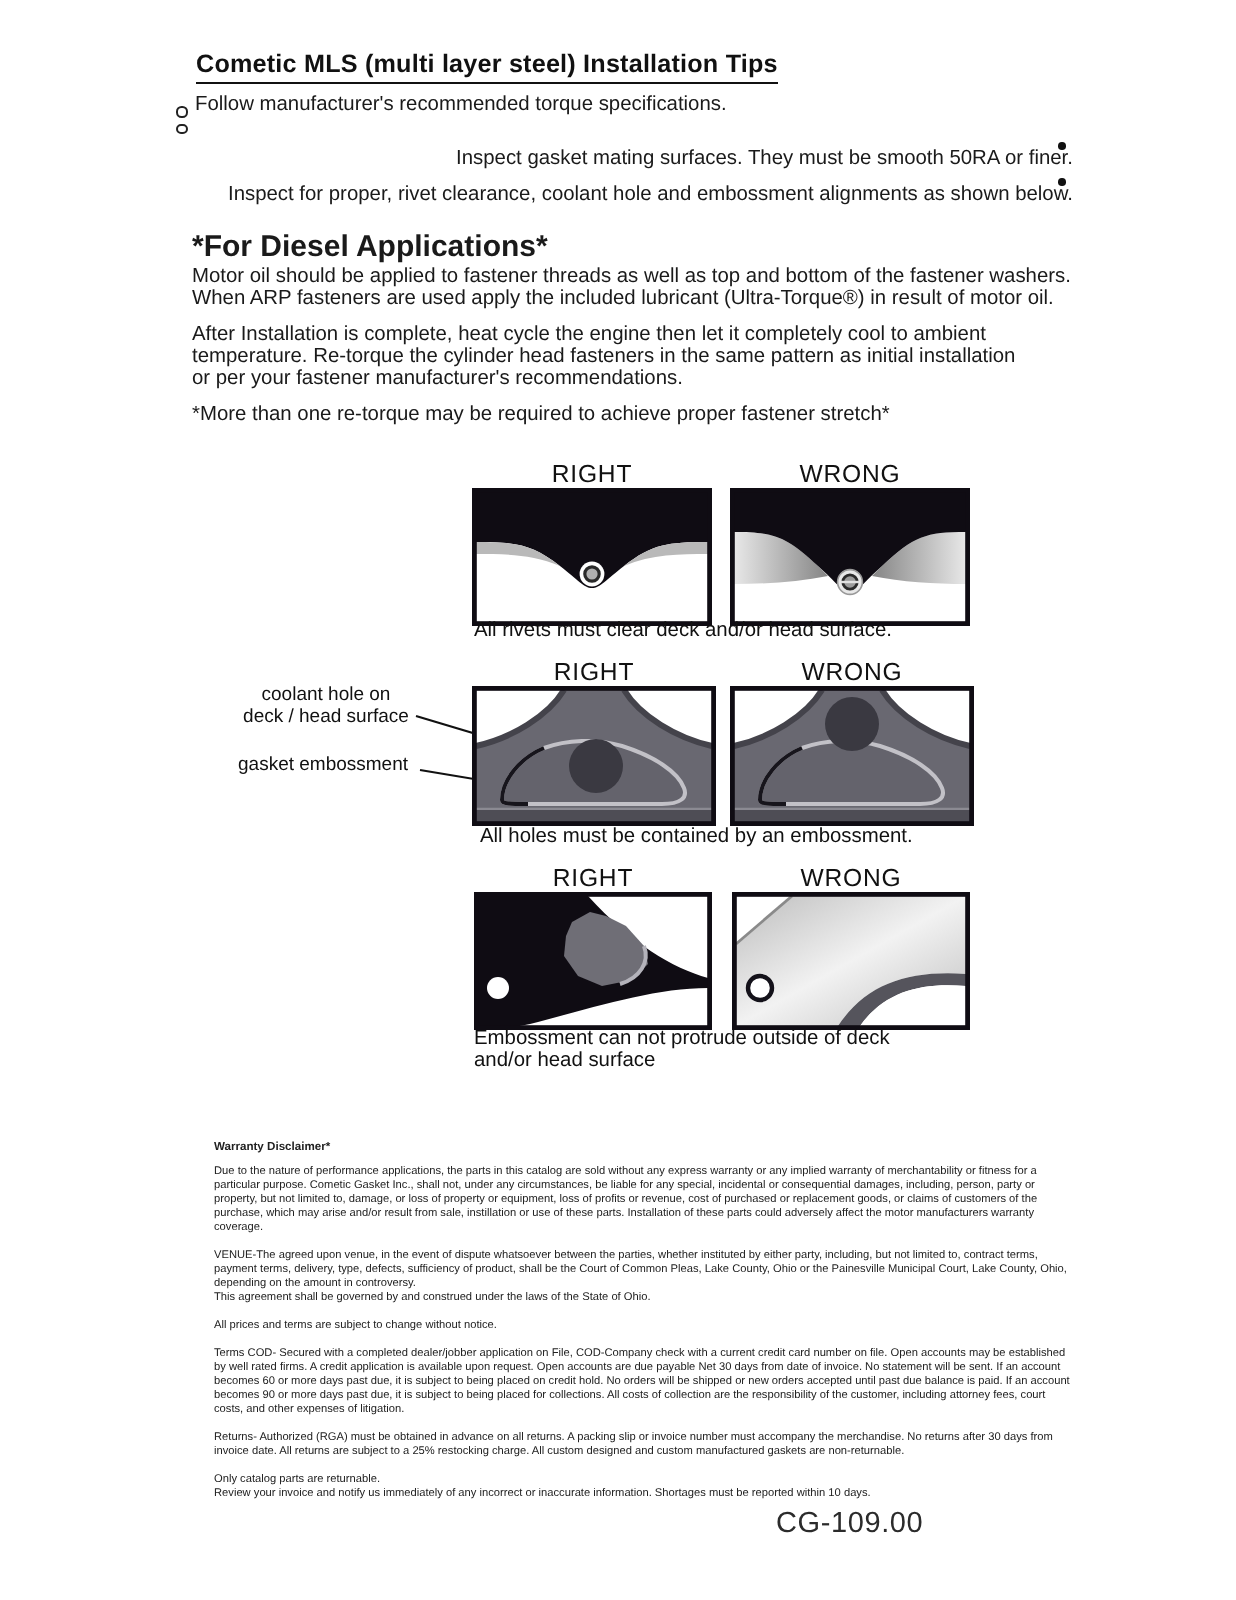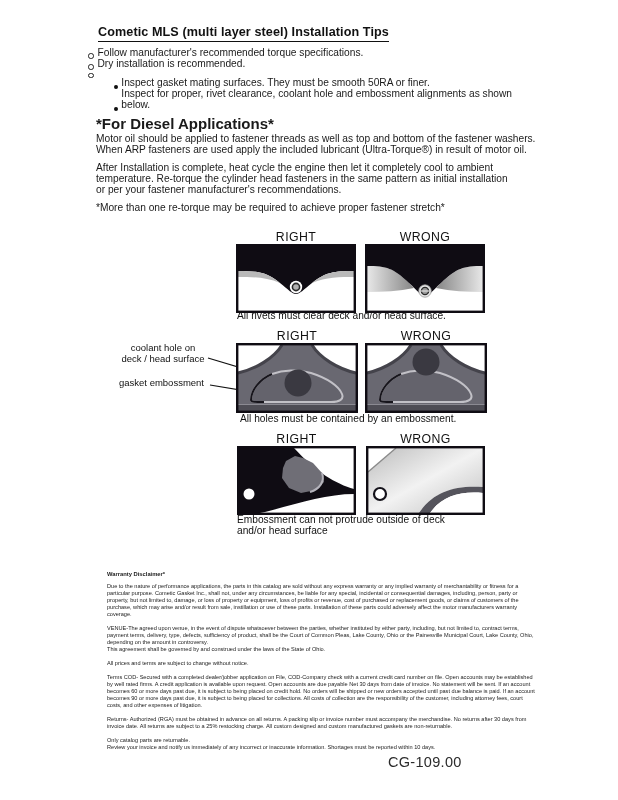--- a/index.html
+++ b/index.html
@@ -8,21 +8,21 @@
     font-family:"Liberation Sans", sans-serif; color:#1a1a1a; overflow:hidden;
   }
   .title {
     position:absolute; left:98px; top:25px; font-size:12.6px; font-weight:bold;
     color:#111; border-bottom:1.6px solid #111; padding-bottom:2px; letter-spacing:0.1px;
   }
   .bullets { position:absolute; left:88px; top:48px; font-size:10.2px; line-height:10.9px; }
   .b-row { display:flex; align-items:flex-end; }
   .m-circle { flex:none; width:3.5px; height:3.5px; border:1px solid #222; border-radius:50%; margin:3px 4px 0 0; }
   .m-dot { flex:none; width:3.8px; height:3.8px; background:#111; border-radius:50%; margin:3.5px 3.5px 0 0; }
-  .sub { margin-left:26px; }
+  .sub { margin-left:26px;flex-direction:column; }
   .diesel-h { position:absolute; left:96px; top:115px; font-size:15px; font-weight:bold; }
   .para { position:absolute; left:96px; font-size:10.2px; line-height:11px; white-space:pre-line; }
   .p-oil  { top:133px; }
   .p-heat { top:162px; }
   .p-note { top:202px; }
   .dlabel { position:absolute; font-size:12.3px; letter-spacing:0.4px; text-align:center; color:#111; }
   .frame { position:absolute; line-height:0; }
   .caption { position:absolute; font-size:10.2px; line-height:10.8px; white-space:pre-line; color:#111; }
   .side-label { position:absolute; font-size:9.5px; line-height:10.8px; white-space:pre-line; color:#111; }
   .lab-coolant { left:116px; top:343px; width:94px; text-align:center; }
@@ -37,24 +37,20 @@
 <body>
 
 <div class="page">
 
   <div class="title">Cometic MLS (multi layer steel) Installation Tips</div>
 
   <div class="bullets">
     <div class="b-row">
       <span class="m-circle"></span>
       <span>Follow manufacturer's recommended torque specifications.</span>
-    </div>
-    <div class="b-row">
-      <span class="m-circle"></span>
-      <span>Dry installation is recommended.</span>
     </div>
     <div class="b-row">
       <span class="m-circle"></span>
     </div>
     <div class="b-row sub">
       <span class="m-dot"></span>
       <span>Inspect gasket mating surfaces.  They must be smooth 50RA or finer.</span>
     </div>
     <div class="b-row sub">
       <span class="m-dot"></span>

